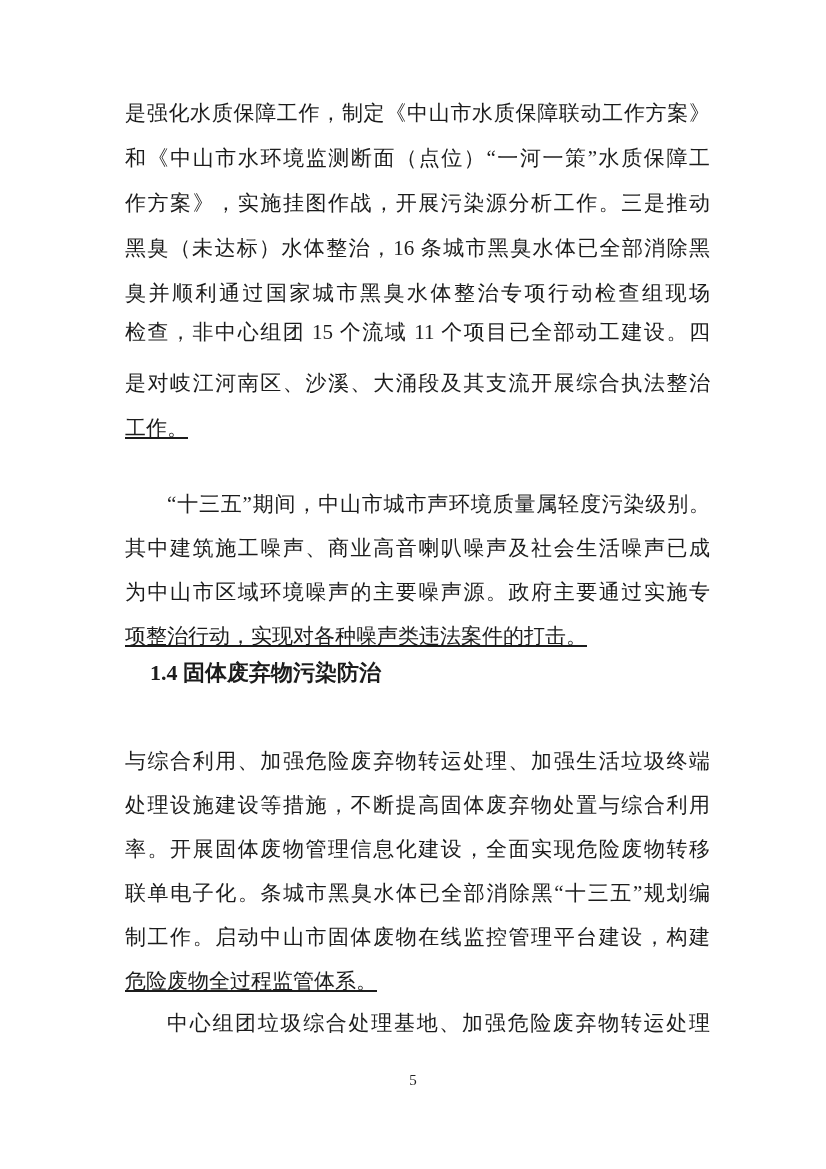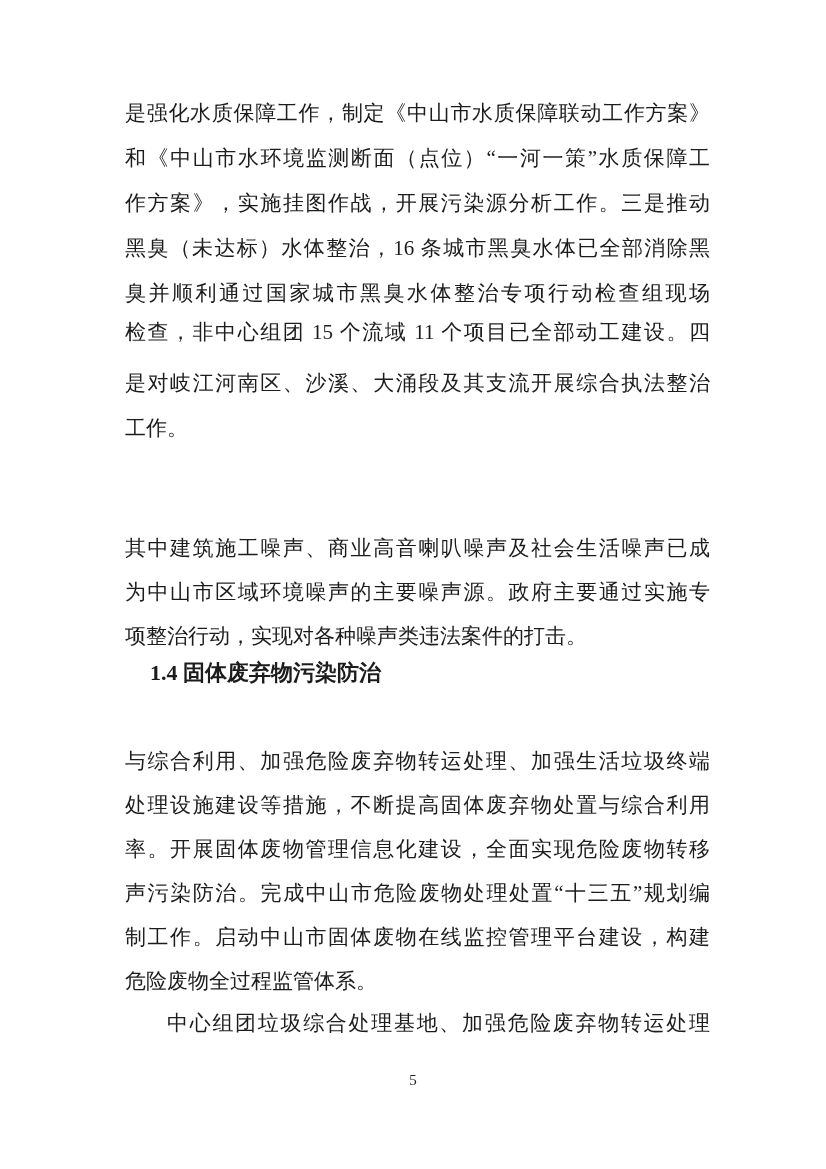--- a/index.html
+++ b/index.html
@@ -23,20 +23,21 @@
     font-size: 21px;
     line-height: 30px;
     height: 32px;
     text-align: justify;
     text-align-last: justify;
     white-space: normal;
   }
   .line.plain {
     text-align: center;
     text-align-last: left;
+    text-decoration: underline;
   }
   .line.indent {
     text-indent: 42px;
   }
   .line.heading {
     font-weight: bold;
     font-size: 22px;
     text-align: left;
     text-align-last: left;
     text-indent: 25px;
@@ -60,30 +61,31 @@
   <div class="line" style="top:98px">是强化水质保障工作，制定《中山市水质保障联动工作方案》</div>
   <div class="line" style="top:143px">和《中山市水环境监测断面（点位）“一河一策”水质保障工</div>
   <div class="line" style="top:188px">作方案》，实施挂图作战，开展污染源分析工作。三是推动</div>
   <div class="line" style="top:233px">黑臭（未达标）水体整治，16 条城市黑臭水体已全部消除黑</div>
   <div class="line" style="top:278px">臭并顺利通过国家城市黑臭水体整治专项行动检查组现场</div>
   <div class="line" style="top:317px">检查，非中心组团 15 个流域 11 个项目已全部动工建设。四</div>
   <div class="line" style="top:368px">是对岐江河南区、沙溪、大涌段及其支流开展综合执法整治</div>
   <div class="line plain" style="top:413px">工作。</div>
 
 
+  <div class="line indent" style="top:489px">“十三五”期间，中山市城市声环境质量属轻度污染级别。</div>
   <div class="line" style="top:533px">其中建筑施工噪声、商业高音喇叭噪声及社会生活噪声已成</div>
   <div class="line" style="top:577px">为中山市区域环境噪声的主要噪声源。政府主要通过实施专</div>
   <div class="line plain" style="top:621px">项整治行动，实现对各种噪声类违法案件的打击。</div>
 
   <div class="line heading" style="top:658px">1.4 固体废弃物污染防治</div>
 
   <div class="line" style="top:746px">与综合利用、加强危险废弃物转运处理、加强生活垃圾终端</div>
   <div class="line" style="top:790px">处理设施建设等措施，不断提高固体废弃物处置与综合利用</div>
   <div class="line" style="top:834px">率。开展固体废物管理信息化建设，全面实现危险废物转移</div>
-  <div class="line" style="top:878px">声污染防治。完成中山市危险废物处理处置“十三五”规划编</div>
+  <div class="line" style="top:878px">联单电子化。条城市黑臭水体已全部消除黑“十三五”规划编</div>
   <div class="line" style="top:922px">制工作。启动中山市固体废物在线监控管理平台建设，构建</div>
   <div class="line plain" style="top:966px">危险废物全过程监管体系。</div>
 
   <div class="line indent" style="top:1008px">中心组团垃圾综合处理基地、加强危险废弃物转运处理</div>
 
   <div class="page-number">5</div>
 
 </div>
 
 </body></html>

